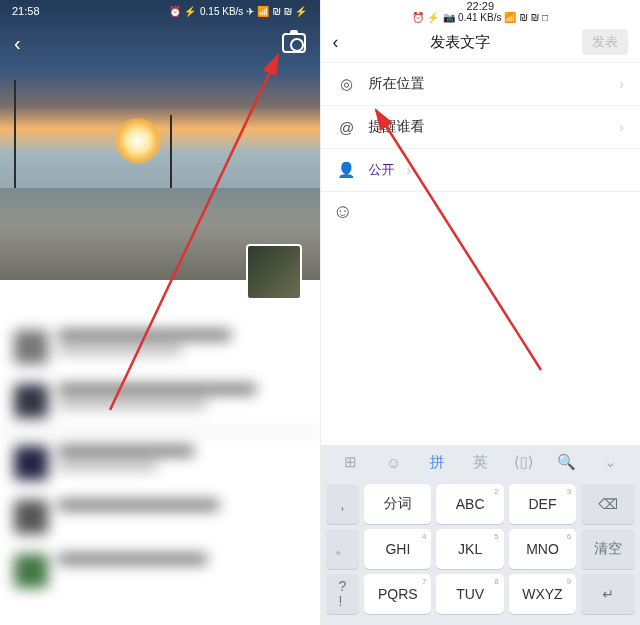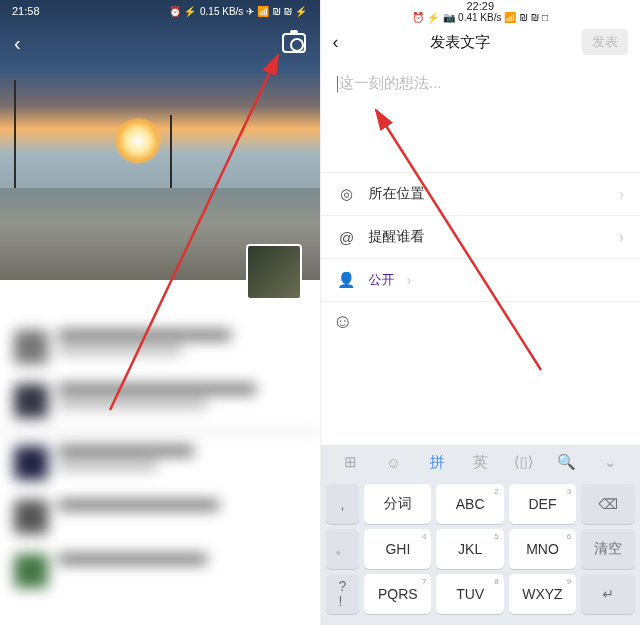--- a/index.html
+++ b/index.html
@@ -171,23 +171,20 @@
 <div class="phone">
   <div class="status-bar status-right-r">
     <span>22:29</span>
     <span class="status-icons">⏰ ⚡ 📷 0.41 KB/s 📶 ₪ ₪ □</span>
   </div>
   <div class="r-header">
     <span class="r-back">‹</span>
     <span class="r-title">发表文字</span>
     <span class="r-publish">发表</span>
   </div>
-  <div class="r-textarea">
-    <span class="r-cursor"></span><span>这一刻的想法...</span>
-  </div>
 
   <div class="r-row">
     <span class="ico">◎</span>
     <span class="label">所在位置</span>
     <span class="chev">›</span>
   </div>
   <div class="r-row">
     <span class="ico">@</span>
     <span class="label">提醒谁看</span>
     <span class="chev">›</span>

